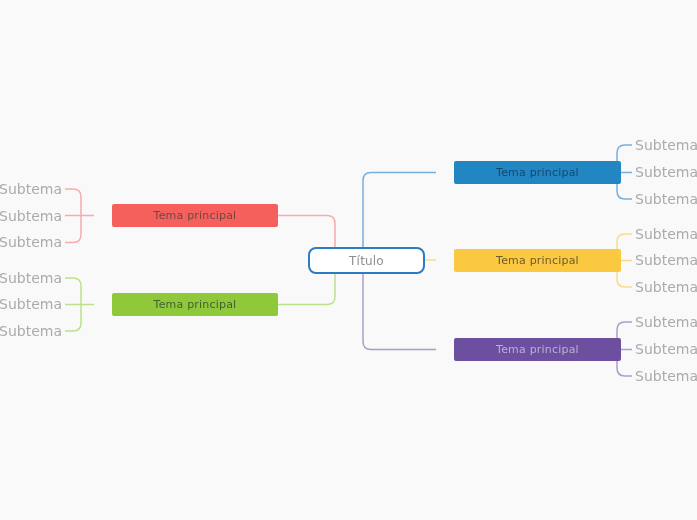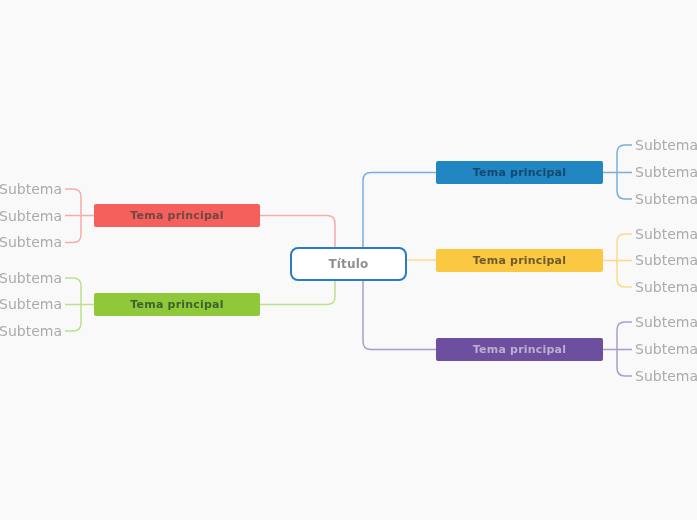--- a/index.html
+++ b/index.html
@@ -1,22 +1,22 @@
 <!DOCTYPE html>
 <html style="--bg: #F9F9F9; --sub-text: #ABABAB; --center-fill: #FFFFFF; --center-border: #2B7CC4; --center-text: #8F8F8F; --red-fill: #F5605D; --red-line: #F8ABAB; --red-text: #6F4844; --green-fill: #8FC93A; --green-line: #BCE18D; --green-text: #42602F; --blue-fill: #2286C3; --blue-line: #79AEDD; --blue-text: #114A6E; --yellow-fill: #FAC841; --yellow-line: #FADB8A; --yellow-text: #6F5A2C; --purple-fill: #6C4F9E; --purple-line: #AC9DC8; --purple-text: #BDAFD2;"><head>
 <meta charset="utf-8">
 <style>
   html,body{margin:0;padding:0;font-family:"DejaVu Sans","Liberation Sans",sans-serif;}
   .canvas{position:relative;width:697px;height:520px;background:var(--bg,#F9F9F9);overflow:hidden;}
   .wires{position:absolute;left:0;top:0;z-index:0;}
   .wires path{fill:none;stroke-width:1.5;}
   .node{position:absolute;z-index:1;box-sizing:border-box;display:flex;align-items:center;justify-content:center;
-        font-size:11px;font-weight:bold;letter-spacing:.2px;cursor:pointer;}
+        font-size:11px;font-weight:normal;letter-spacing:.2px;cursor:pointer;margin-left:18px;}
   .topic{width:166px;height:23px;border-radius:2px;}
-  .center-node{left:290px;top:247px;width:117px;height:34px;background:var(--center-fill,#fff);
+  .center-node{left:290px;top:247px;width:117px;height:27px;background:var(--center-fill,#fff);
         border:2px solid var(--center-border,#2B7CC4);border-radius:8px;color:var(--center-text,#8F8F8F);font-size:12px;}
   .node-red{left:94px;top:204px;background:var(--red-fill);color:var(--red-text);}
   .node-green{left:94px;top:293px;background:var(--green-fill);color:var(--green-text);}
   .node-blue{left:436px;top:161px;width:167px;background:var(--blue-fill);color:var(--blue-text);}
   .node-yellow{left:436px;top:249px;width:167px;background:var(--yellow-fill);color:var(--yellow-text);}
   .node-purple{left:436px;top:338px;width:167px;background:var(--purple-fill);color:var(--purple-text);}
   .sub{position:absolute;z-index:1;height:14px;line-height:14px;font-size:14px;color:var(--sub-text,#ABABAB);cursor:pointer;white-space:nowrap;}
   .sub.l{right:635px;text-align:right;}
   .sub.r{left:635px;text-align:left;}
   .line-red{stroke:var(--red-line);}   .arr-red{fill:var(--red-line);}

